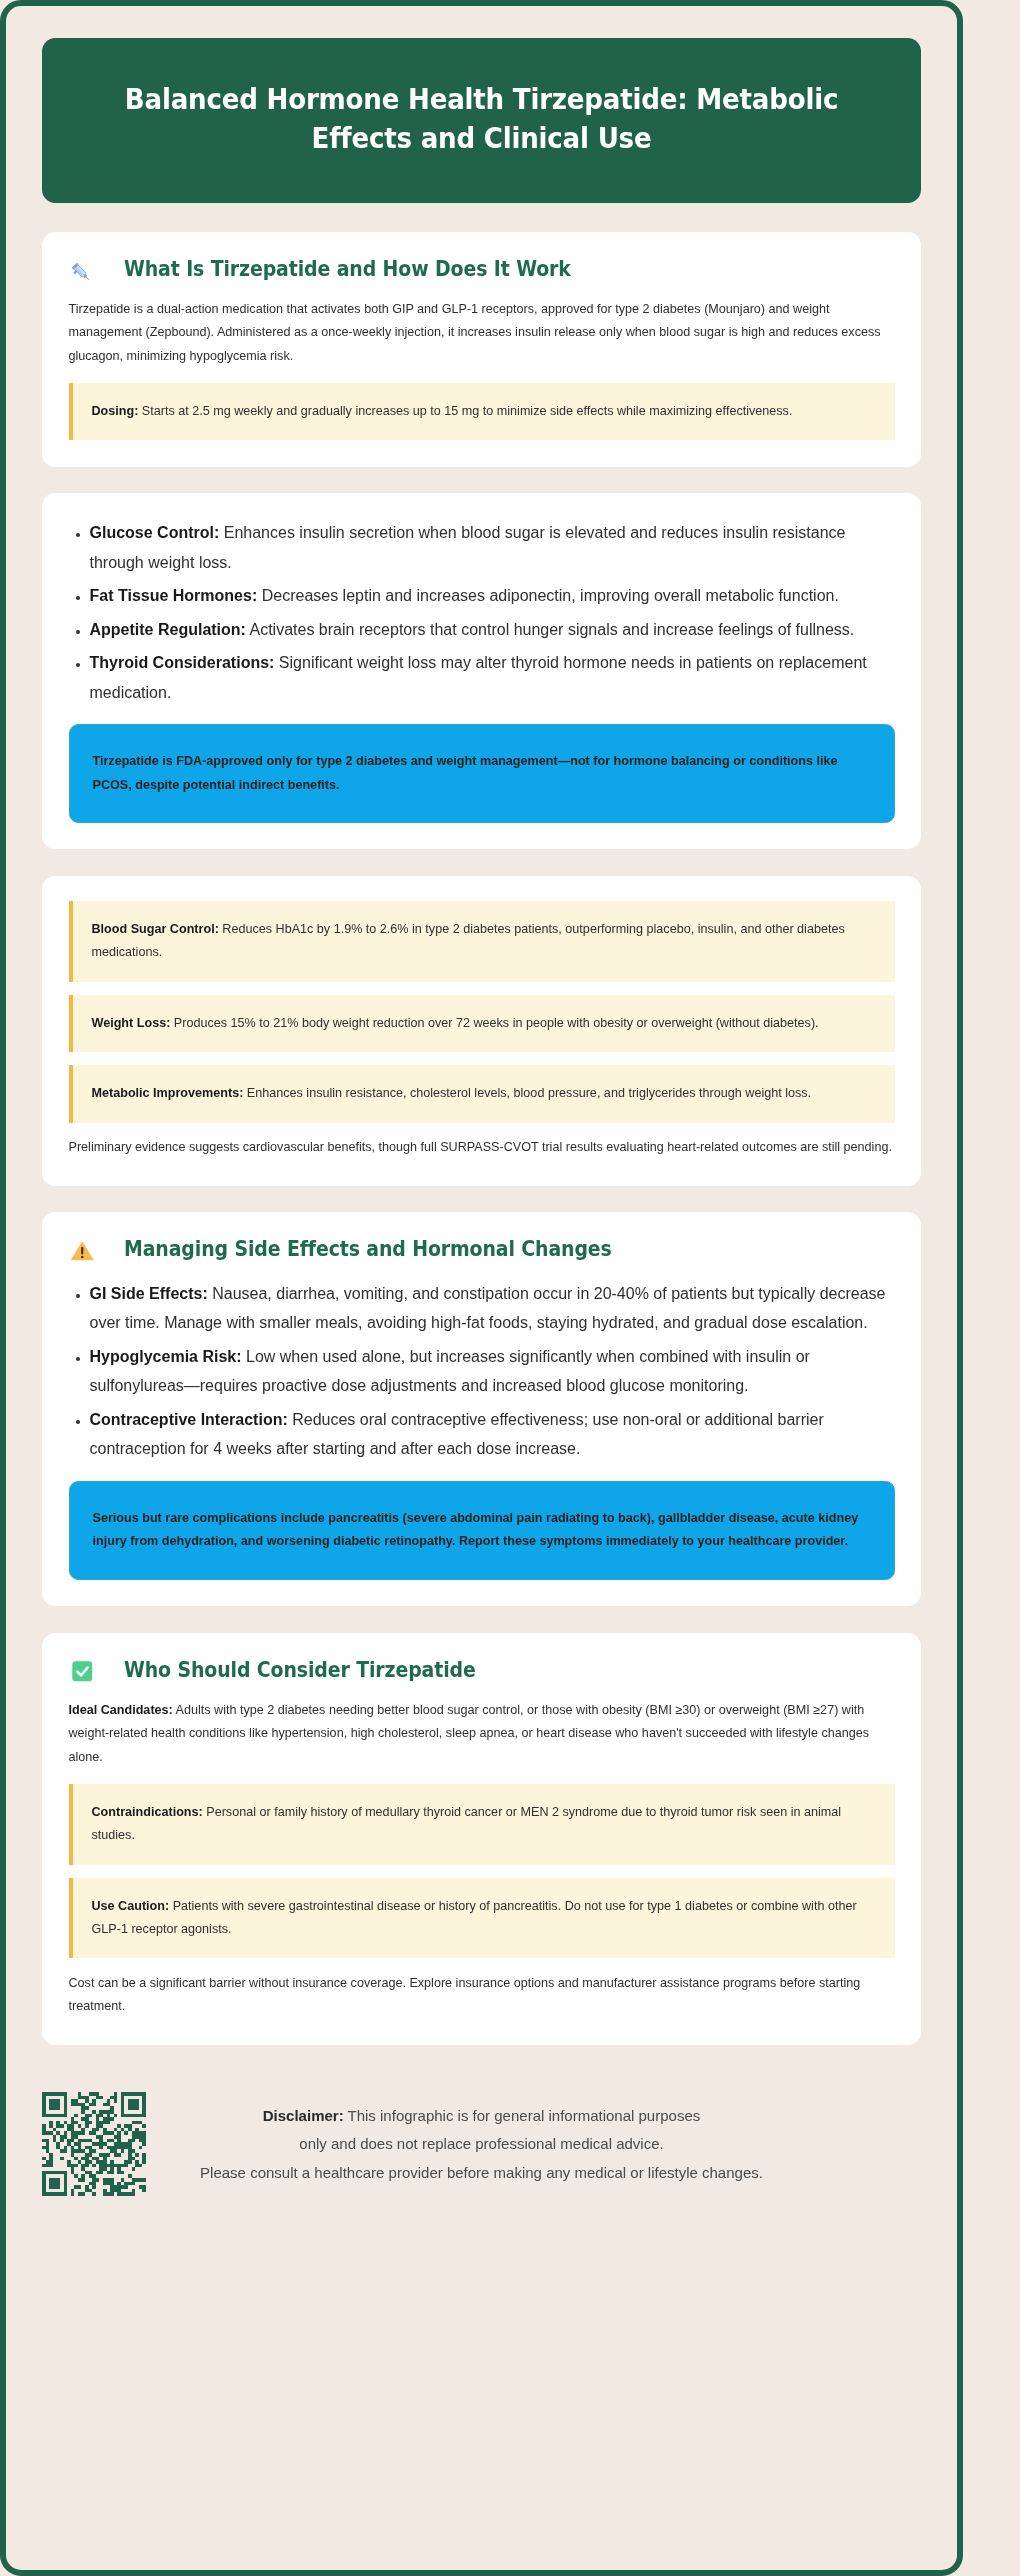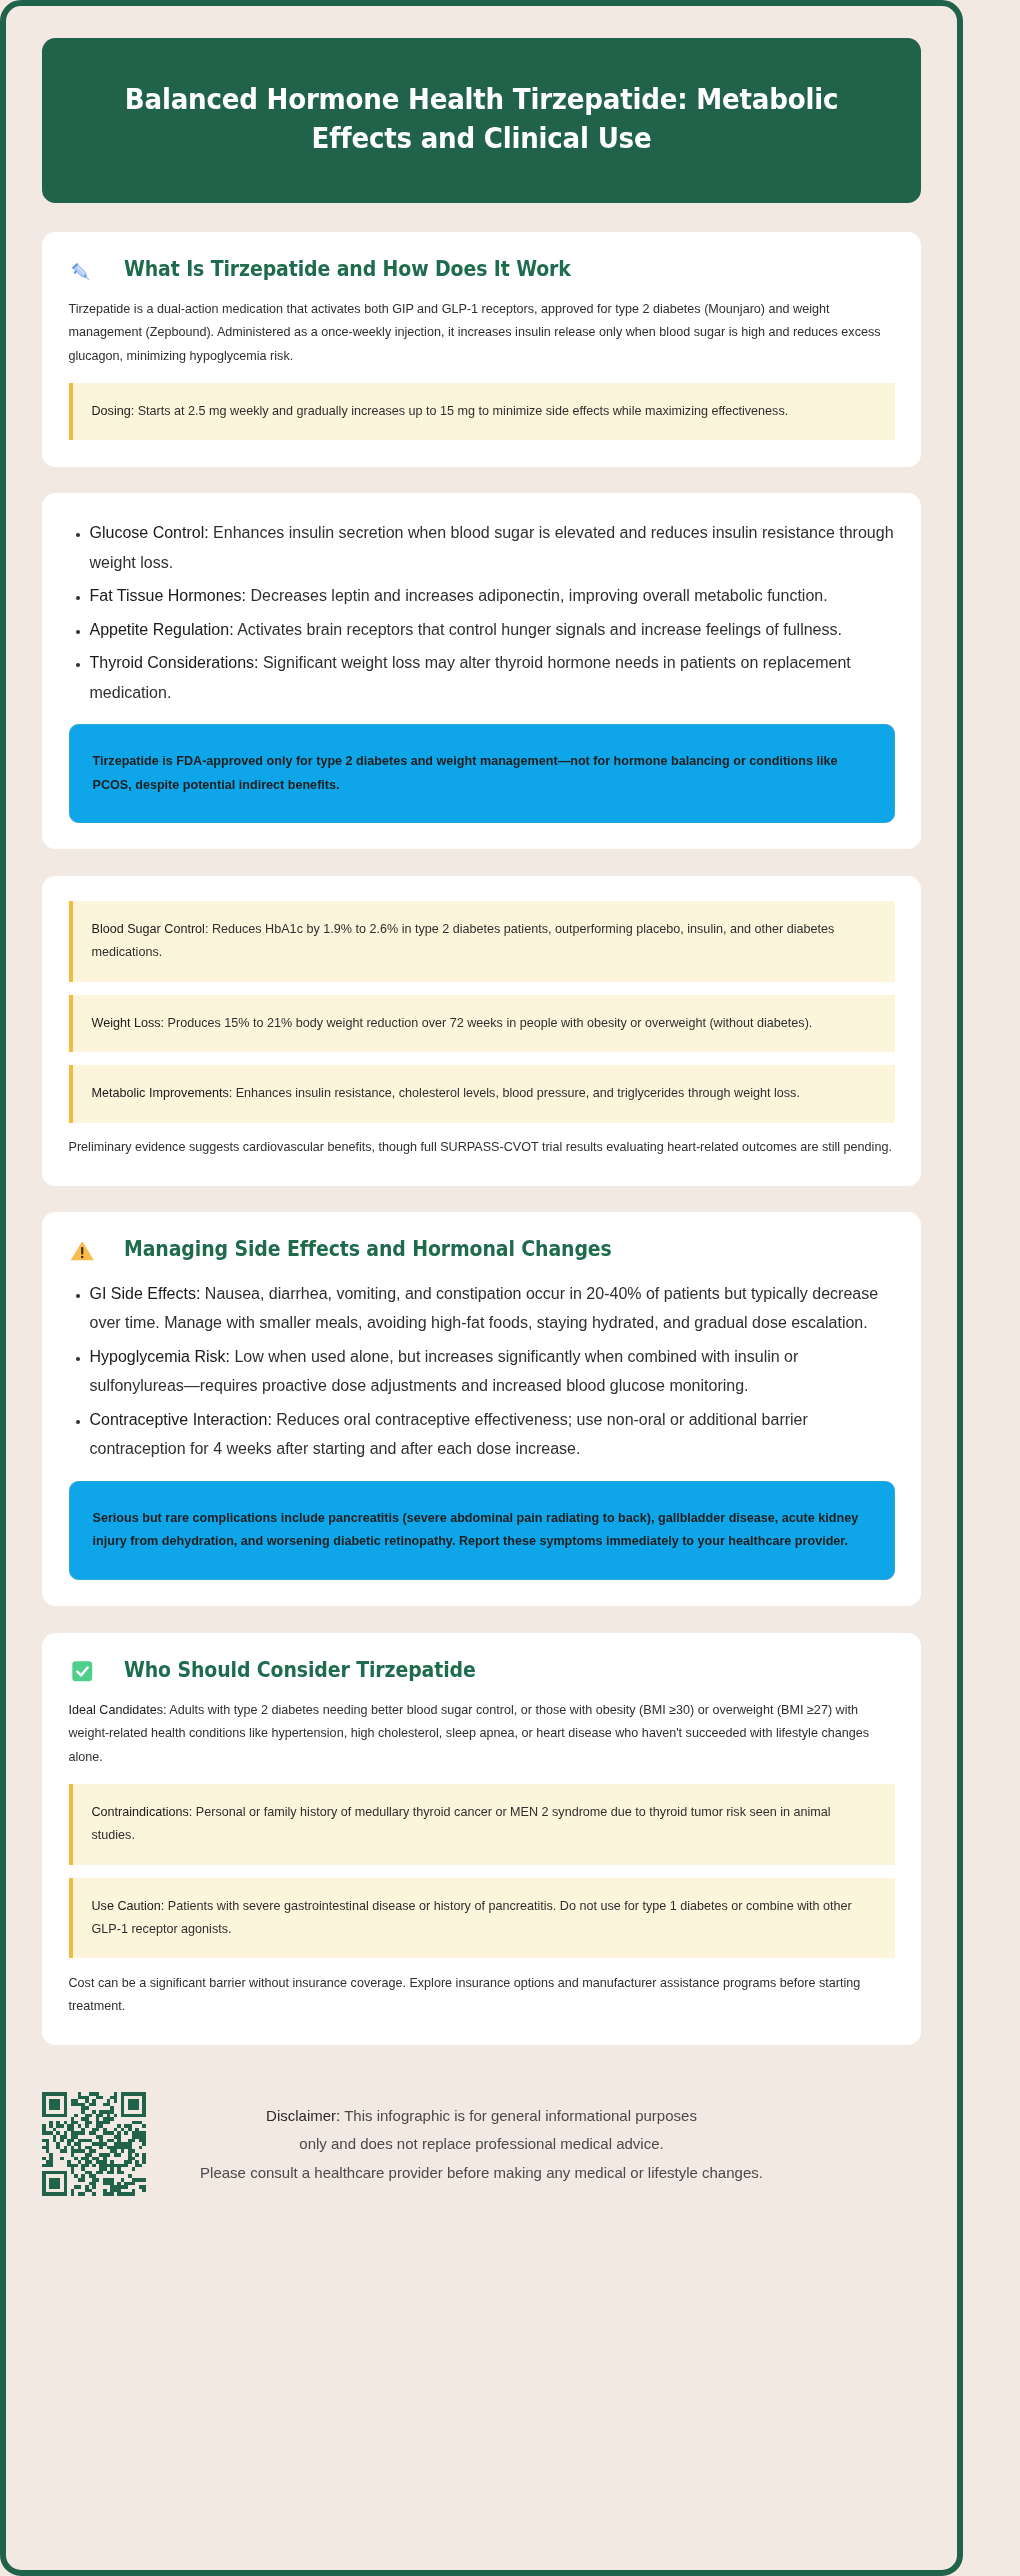--- a/index.html
+++ b/index.html
@@ -86,21 +86,21 @@
     margin: 0 0 17px 0;
     padding-left: 21px;
   }
   ul.bullets li {
     font-size: 16px;
     line-height: 1.85;
     color: #2F2F2F;
     margin-bottom: 3.8px;
   }
   ul.bullets li::marker { font-size: 12.3px; }
-  .lbl { font-weight: normal; color: #1A1A1A; }
+  .lbl { font-weight: bold; color: #1A1A1A; }
 
   
   .callout {
     background: #FDF4DC;
     border-left: 4.7px solid #F5B841;
     padding: 17px 19px 17px 19px;
     margin: 0 0 13.3px 0;
     font-size: 12.6px;
     line-height: 1.85;
     color: #2F2F2F;

